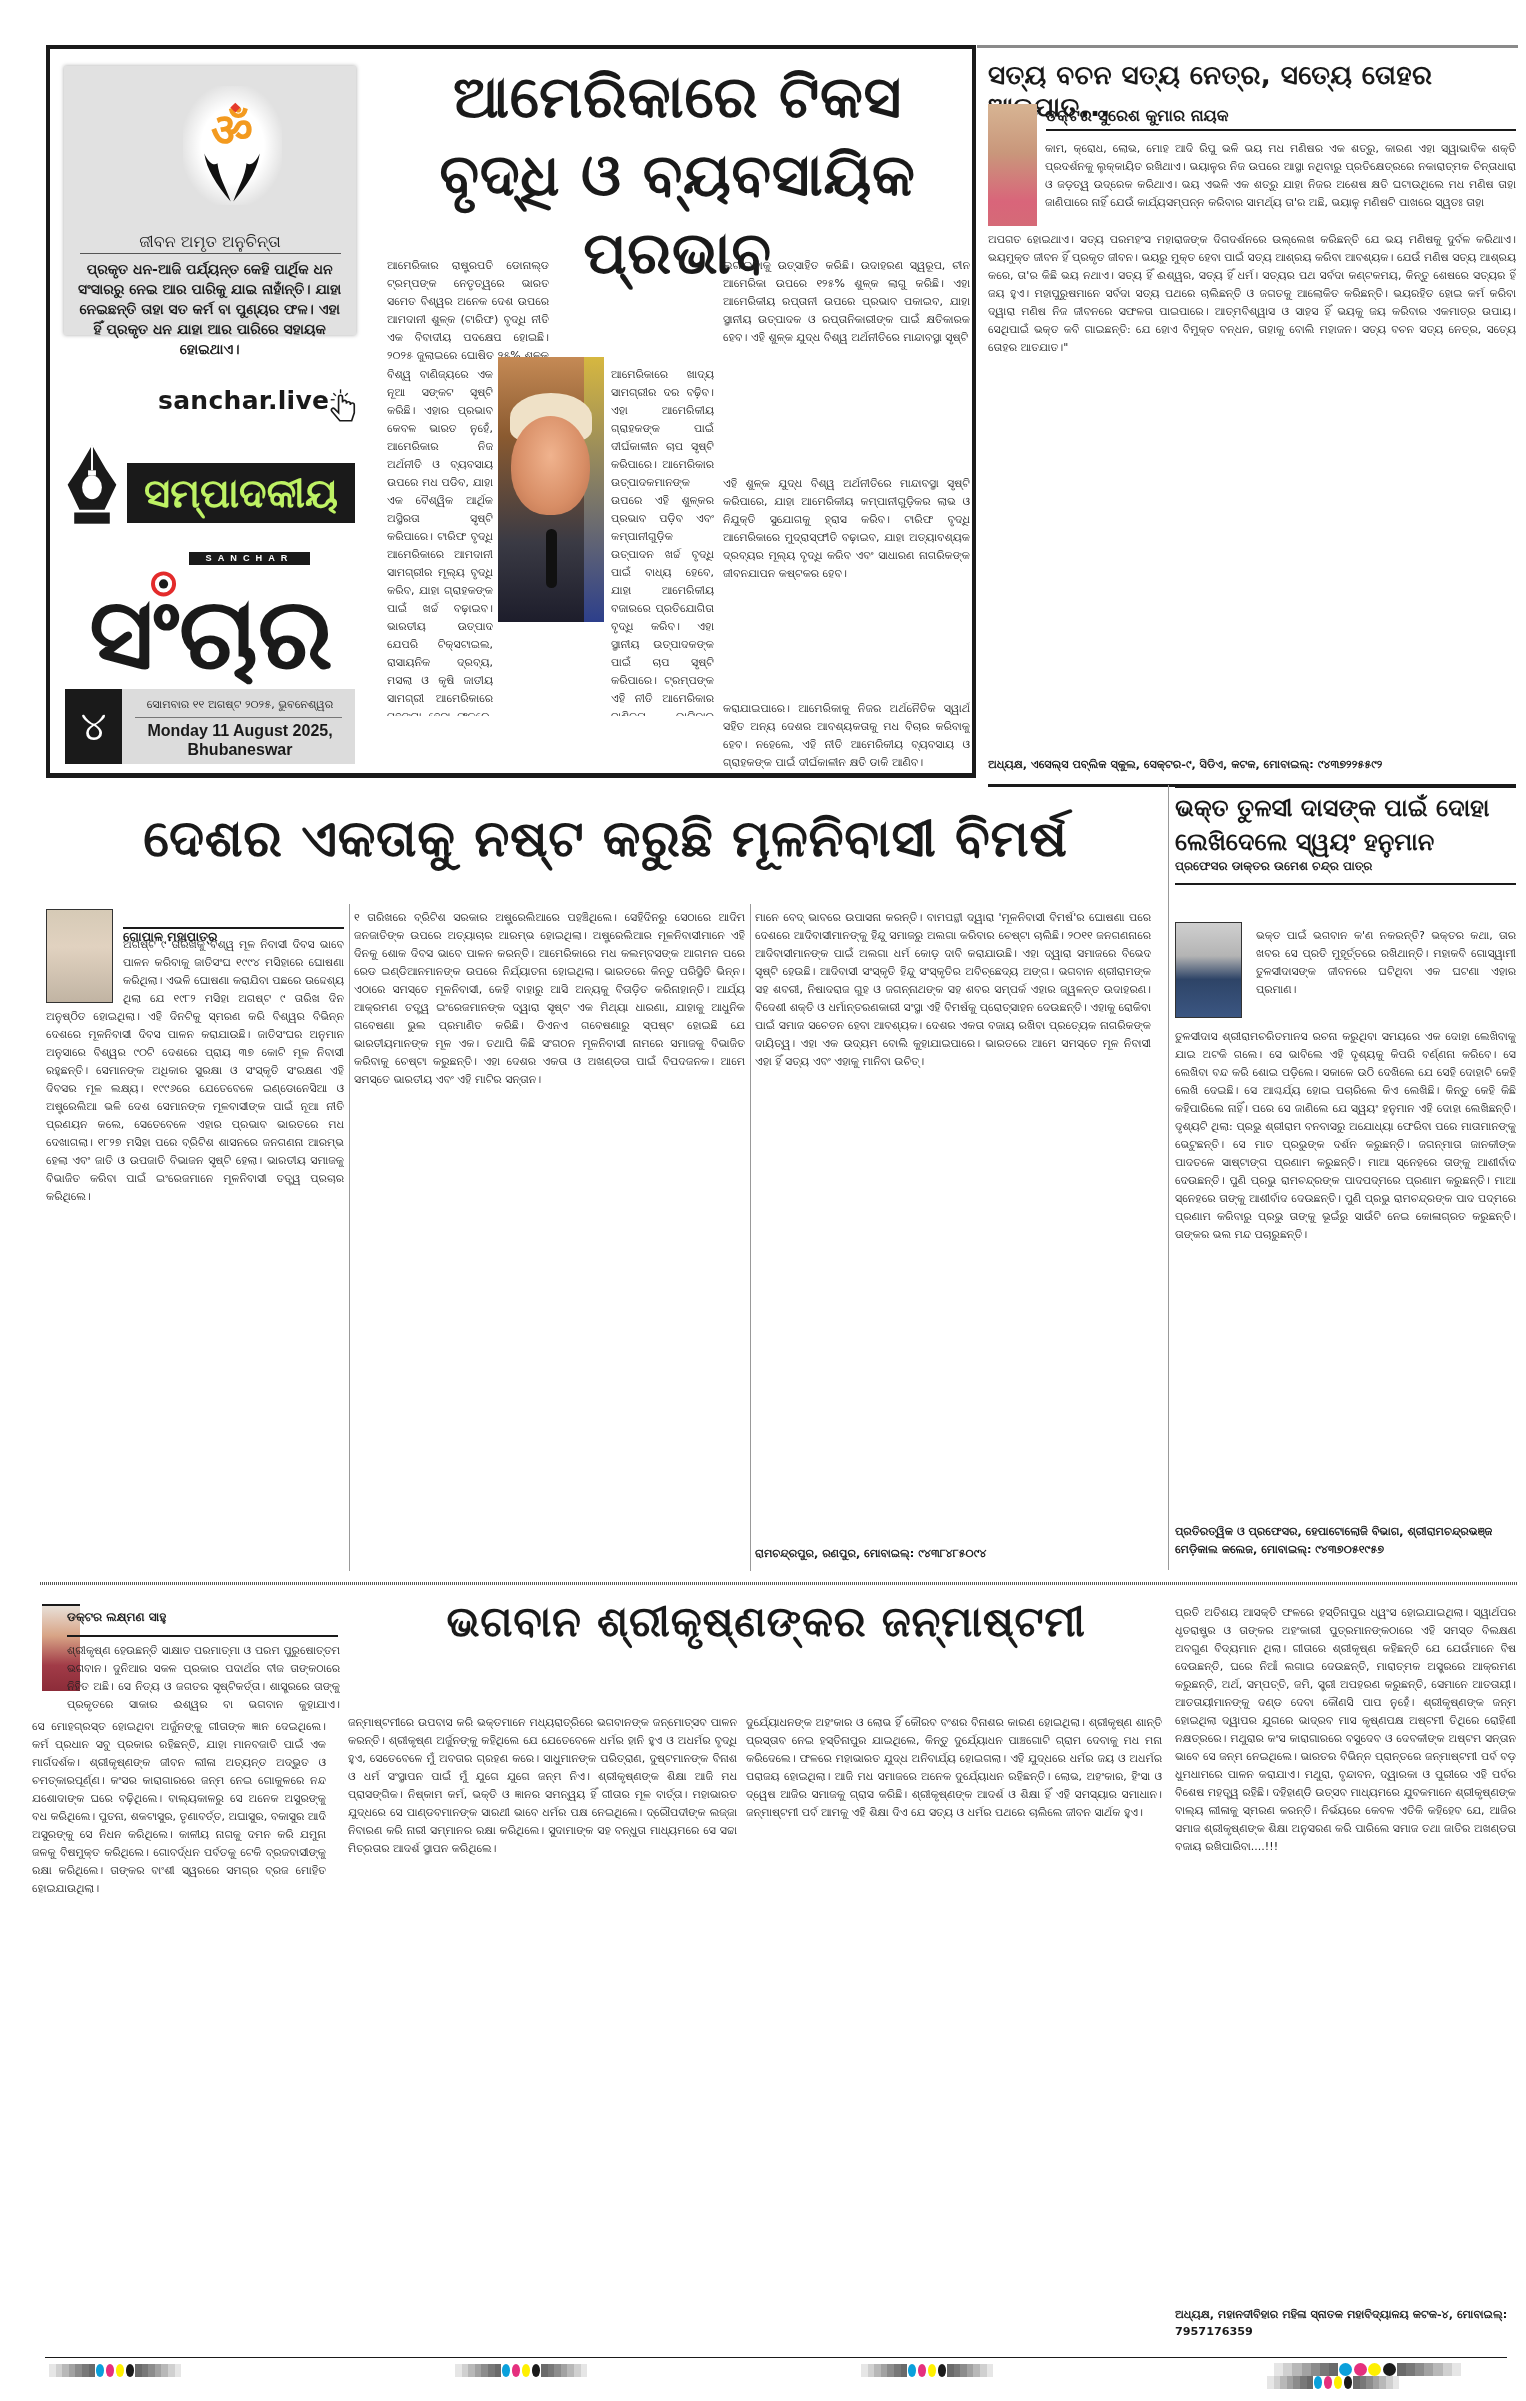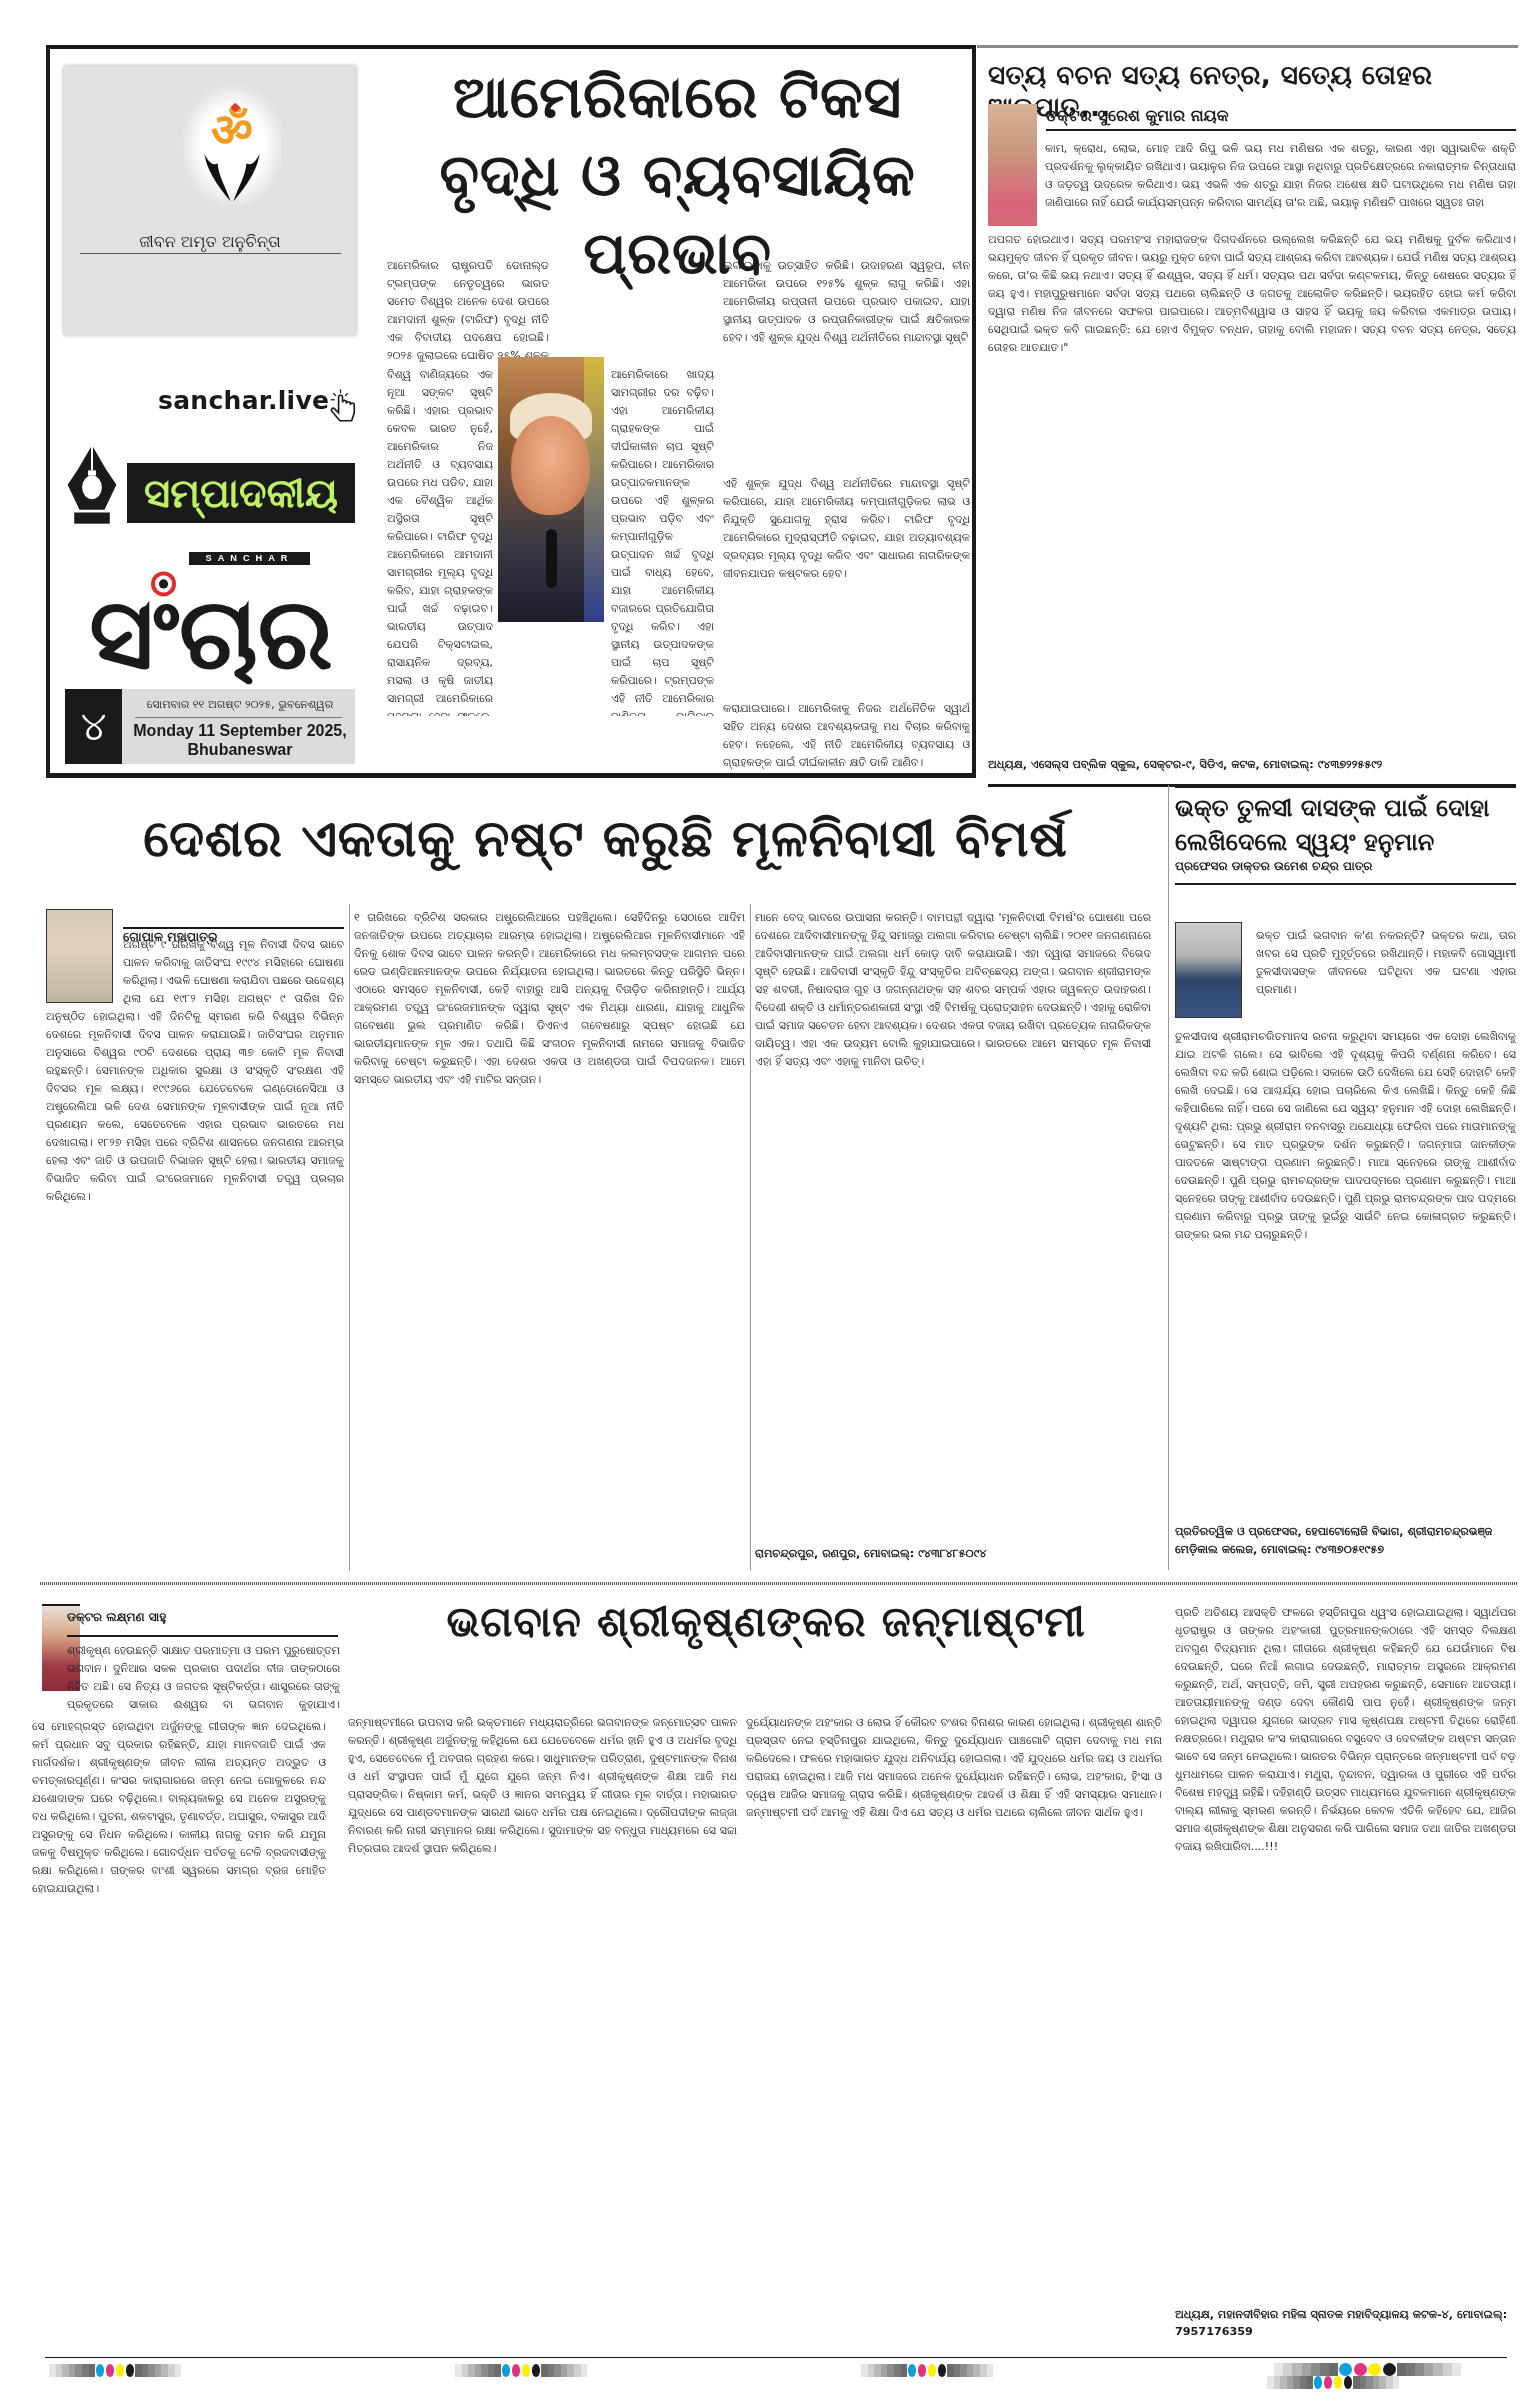--- a/index.html
+++ b/index.html
@@ -114,20 +114,21 @@
 <div class="abs thought-card">
   <div class="abs thought-glow"></div>
   <div class="abs om-icon">ॐ</div>
   <div class="abs om-dot"></div>
   <svg class="abs hands-icon" viewBox="0 0 100 80">
     <path d="M8 5 C12 30 25 50 48 78 C40 55 30 40 28 20 C22 25 14 18 8 5 Z" fill="#111"></path>
     <path d="M92 5 C88 30 75 50 52 78 C60 55 70 40 72 20 C78 25 86 18 92 5 Z" fill="#111"></path>
   </svg>
   <div class="abs thought-title">ଜୀବନ ଅମୃତ ଅନୁଚିନ୍ତା</div>
   <div class="abs thought-title-rule"></div>
+  <div class="abs thought-text">ପ୍ରକୃତ ଧନ-ଆଜି ପର୍ଯ୍ୟନ୍ତ କେହି ପାର୍ଥିକ ଧନ ସଂସାରରୁ ନେଇ ଆର ପାରିକୁ ଯାଇ ନାହାଁନ୍ତି। ଯାହା ନେଇଛନ୍ତି ତାହା ସତ କର୍ମ ବା ପୁଣ୍ୟର ଫଳ। ଏହା ହିଁ ପ୍ରକୃତ ଧନ ଯାହା ଆର ପାରିରେ ସହାୟକ ହୋଇଥାଏ।</div>
 </div>
 
 <div class="abs site-url">sanchar.live</div>
 <svg class="abs pointer-icon" viewBox="0 0 44 52">
   <path d="M16 14 L16 38 L10 32 C7 29 3 33 6 36 L18 50 L36 50 L40 38 L40 26 C40 22 34 22 34 26 L34 24 C34 20 28 20 28 24 L28 22 C28 18 22 18 22 22 L22 14 C22 10 16 10 16 14 Z" fill="#fff" stroke="#1a1a1a" stroke-width="2.5"></path>
   <line x1="19" y1="2" x2="19" y2="8" stroke="#1a1a1a" stroke-width="2"></line>
   <line x1="8" y1="8" x2="12" y2="12" stroke="#1a1a1a" stroke-width="2"></line>
   <line x1="30" y1="8" x2="26" y2="12" stroke="#1a1a1a" stroke-width="2"></line>
   <line x1="4" y1="18" x2="10" y2="18" stroke="#1a1a1a" stroke-width="2"></line>
 </svg>
@@ -145,21 +146,21 @@
 <svg class="abs brand-logo" viewBox="0 0 440 210">
   <text x="220" y="175" text-anchor="middle" font-family="DejaVu Sans, sans-serif" font-weight="bold" font-size="150" fill="#1a1a1a" stroke="#ffffff" stroke-width="4" paint-order="stroke">ସଂଚାର</text>
   <circle cx="148" cy="48" r="16" fill="none" stroke="#e32b2b" stroke-width="6"></circle>
   <circle cx="148" cy="48" r="7" fill="#1a1a1a"></circle>
 </svg>
 
 <div class="abs date-box">
   <div class="abs page-num">୪</div>
   <div class="abs date-odia">ସୋମବାର ୧୧ ଅଗଷ୍ଟ ୨୦୨୫, ଭୁବନେଶ୍ୱର</div>
   <div class="abs date-rule"></div>
-  <div class="abs date-en">Monday 11 September 2025, Bhubaneswar</div>
+  <div class="abs date-en">Monday 11 August 2025, Bhubaneswar</div>
 </div>
 
 <h1 class="abs lead-headline">ଆମେରିକାରେ ଟିକସ ବୃଦ୍ଧି ଓ ବ୍ୟବସାୟିକ ପ୍ରଭାବ</h1>
 <div class="abs col-text lead-col1 text-hidden-overflow" style="height:109px">ଆମେରିକାର ରାଷ୍ଟ୍ରପତି ଡୋନାଲ୍ଡ ଟ୍ରମ୍ପଙ୍କ ନେତୃତ୍ୱରେ ଭାରତ ସମେତ ବିଶ୍ୱର ଅନେକ ଦେଶ ଉପରେ ଆମଦାନୀ ଶୁଳ୍କ (ଟାରିଫ) ବୃଦ୍ଧି ନୀତି ଏକ ବିବାଦୀୟ ପଦକ୍ଷେପ ହୋଇଛି। ୨୦୨୫ ଜୁଲାଇରେ ଘୋଷିତ ୨୫% ଶୁଳ୍କ ପରେ ଅଗଷ୍ଟ ୨୭ରୁ ୫୦% ଟାରିଫ ଲାଗୁ ହେବା ନିଷ୍ପତ୍ତି</div>
 <div class="abs col-text lead-col1b text-hidden-overflow" style="height:350px">ବିଶ୍ୱ ବାଣିଜ୍ୟରେ ଏକ ନୂଆ ସଙ୍କଟ ସୃଷ୍ଟି କରିଛି। ଏହାର ପ୍ରଭାବ କେବଳ ଭାରତ ନୁହେଁ, ଆମେରିକାର ନିଜ ଅର୍ଥନୀତି ଓ ବ୍ୟବସାୟ ଉପରେ ମଧ ପଡିବ, ଯାହା ଏକ ବୈଶ୍ୱିକ ଆର୍ଥିକ ଅସ୍ଥିରତା ସୃଷ୍ଟି କରିପାରେ। ଟାରିଫ ବୃଦ୍ଧି ଆମେରିକାରେ ଆମଦାନୀ ସାମଗ୍ରୀର ମୂଲ୍ୟ ବୃଦ୍ଧି କରିବ, ଯାହା ଗ୍ରାହକଙ୍କ ପାଇଁ ଖର୍ଚ୍ଚ ବଢ଼ାଇବ। ଭାରତୀୟ ଉତ୍ପାଦ ଯେପରି ଟିକ୍ସଟାଇଲ, ରାସାୟନିକ ଦ୍ରବ୍ୟ, ମସଲା ଓ କୃଷି ଜାତୀୟ ସାମଗ୍ରୀ ଆମେରିକାରେ ମହଙ୍ଗା ହେବା ଫଳରେ, ଆମେରିକୀୟ ଗ୍ରାହକଙ୍କ କ୍ରୟ କ୍ଷମତା ହ୍ରାସ ପାଇବ, ଯାହା ସୋମାଙ୍କ ଜୀବନଯାପନରେ ଅର୍ଥ ସଙ୍କଟ ସୃଷ୍ଟି କରିପାରେ। ଆମେରିକାର ବାଣିଜ୍ୟ ଭାଗିଦାର ଦେଶମାନେ ପ୍ରତିଶୋଧମୂଳକ ଶୁଳ୍କ ଲଗାଇବାକୁ ଉତ୍ସାହିତ କରିଛି।</div>
 <div class="abs lead-photo">
   <div class="abs photo-flag"></div>
   <div class="abs photo-hair"></div>
   <div class="abs photo-face"></div>
   <div class="abs photo-mic"></div>

